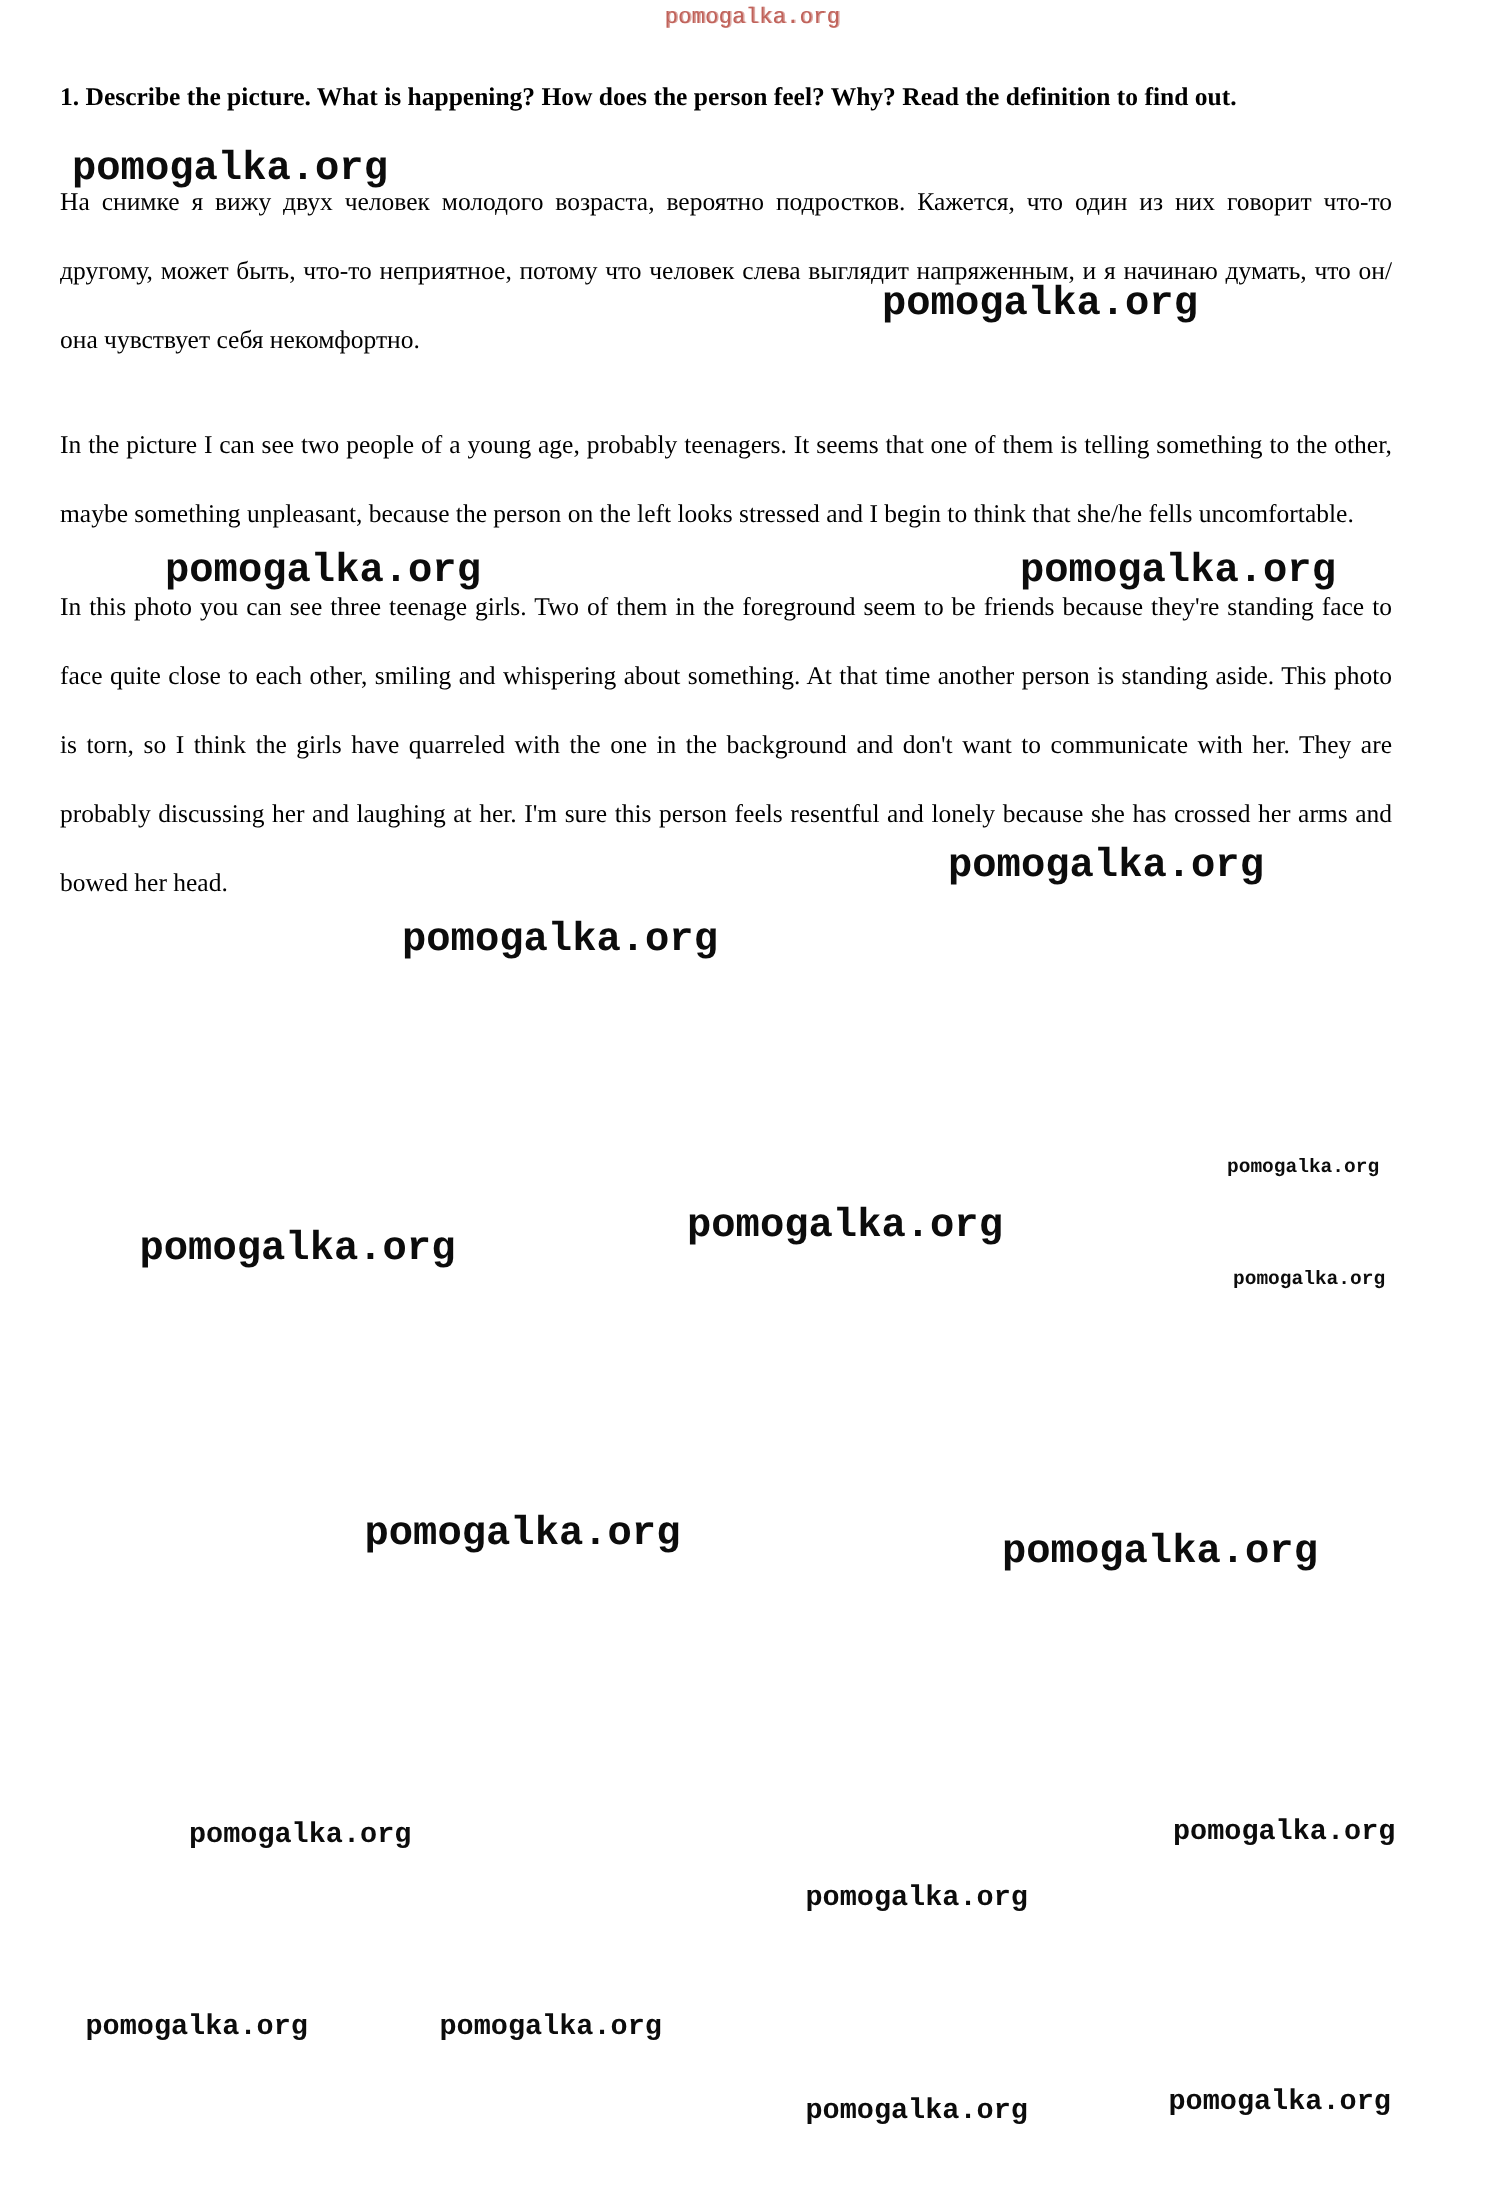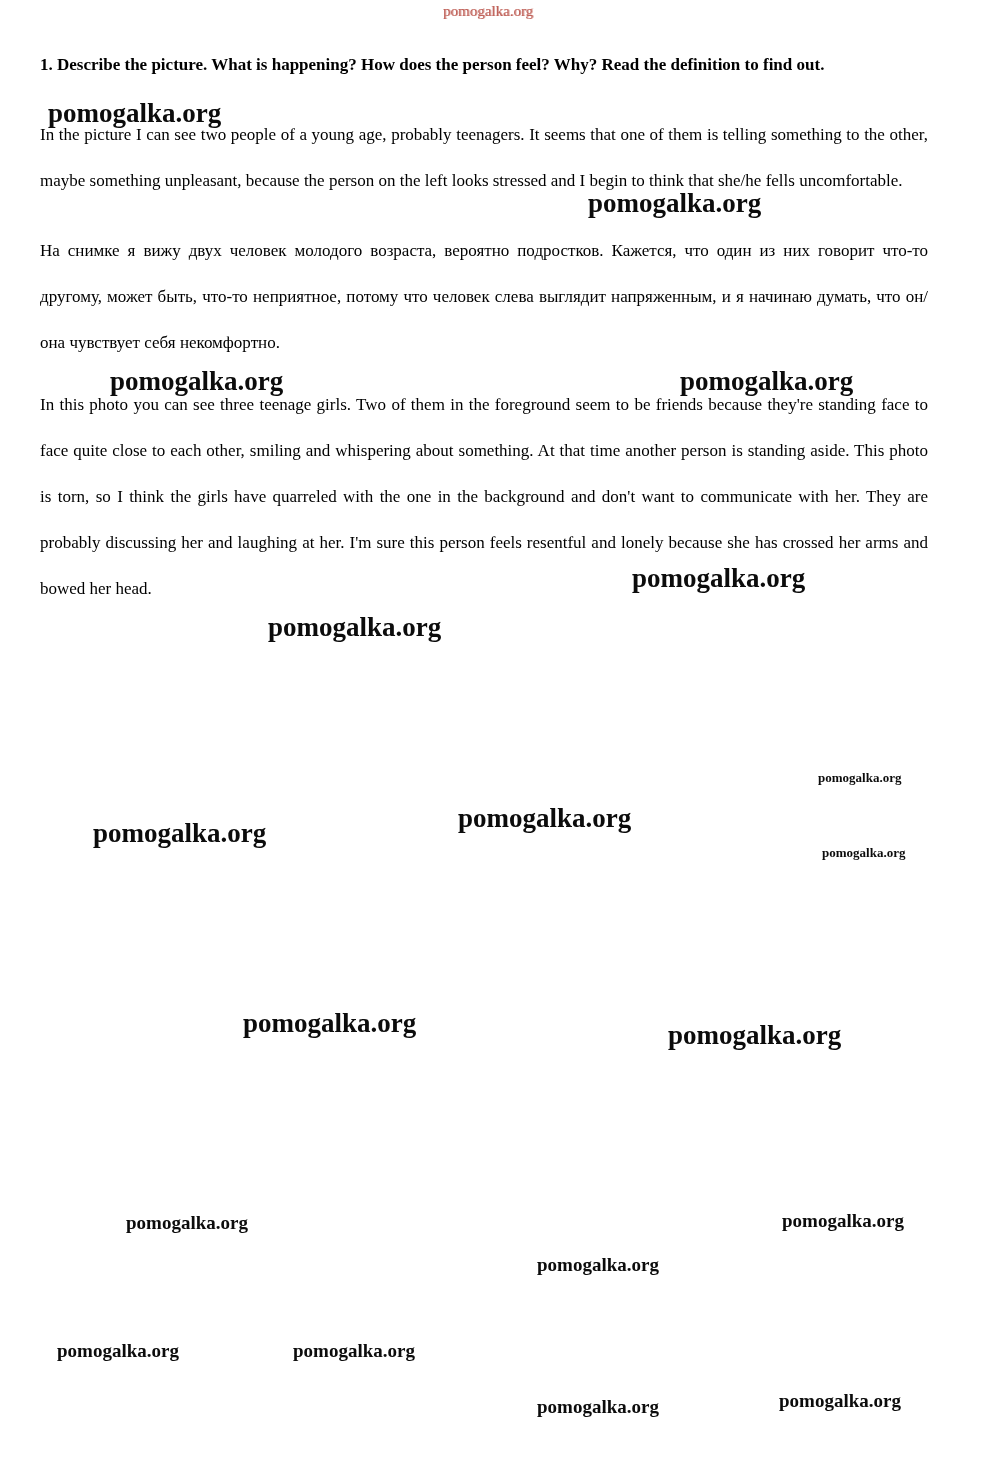--- a/index.html
+++ b/index.html
@@ -26,21 +26,21 @@
     line-height: 46px;
     text-align: justify;
   }
   .bold { font-weight: 700; }
   .gap-section { margin-top: 80px; }
   .gap-para { margin-top: 24px; }
   .gap-para-sm { margin-top: 16px; }
 
   .wm {
     position: absolute;
-    font-family: Liberation Serif, serif;
+    font-family: Liberation Mono, monospace;
     font-weight: 700;
     color: #0c0c0c;
     white-space: nowrap;
     pointer-events: none;
   }
   .wm-lg { font-size: 27px; }
   .wm-md { font-size: 19px; }
   .wm-sm { font-size: 13px; }
   .wm-top {
     font-size: 15px;
@@ -52,22 +52,22 @@
 </head>
 <body>
 
 <div class="page">
 
   <div class="content">
 
     <p class="para bold">1. Describe the picture. What is happening? How does the person feel? Why? Read the definition to find out.</p>
 
 
+    <p class="para gap-para">На снимке я вижу двух человек молодого возраста, вероятно подростков. Кажется, что один из них говорит что-то другому, может быть, что-то неприятное, потому что человек слева выглядит напряженным, и я начинаю думать, что он/она чувствует себя некомфортно.</p>
     <p class="para gap-para">In the picture I can see two people of a young age, probably teenagers. It seems that one of them is telling something to the other, maybe something unpleasant, because the person on the left looks stressed and I begin to think that she/he fells uncomfortable.</p>
-    <p class="para gap-para">На снимке я вижу двух человек молодого возраста, вероятно подростков. Кажется, что один из них говорит что-то другому, может быть, что-то неприятное, потому что человек слева выглядит напряженным, и я начинаю думать, что он/она чувствует себя некомфортно.</p>
     <p class="para gap-para-sm">In this photo you can see three teenage girls. Two of them in the foreground seem to be friends because they're standing face to face quite close to each other, smiling and whispering about something. At that time another person is standing aside. This photo is torn, so I think the girls have quarreled with the one in the background and don't want to communicate with her. They are probably discussing her and laughing at her. I'm sure this person feels resentful and lonely because she has crossed her arms and bowed her head.</p>
   </div>
 
   <span class="wm wm-top" style="left:443px; top:3px;">pomogalka.org</span>
 
   <span class="wm wm-lg" style="left:48px;  top:98px;">pomogalka.org</span>
   <span class="wm wm-lg" style="left:588px; top:188px;">pomogalka.org</span>
 
   <span class="wm wm-lg" style="left:110px; top:366px;">pomogalka.org</span>
   <span class="wm wm-lg" style="left:680px; top:366px;">pomogalka.org</span>

